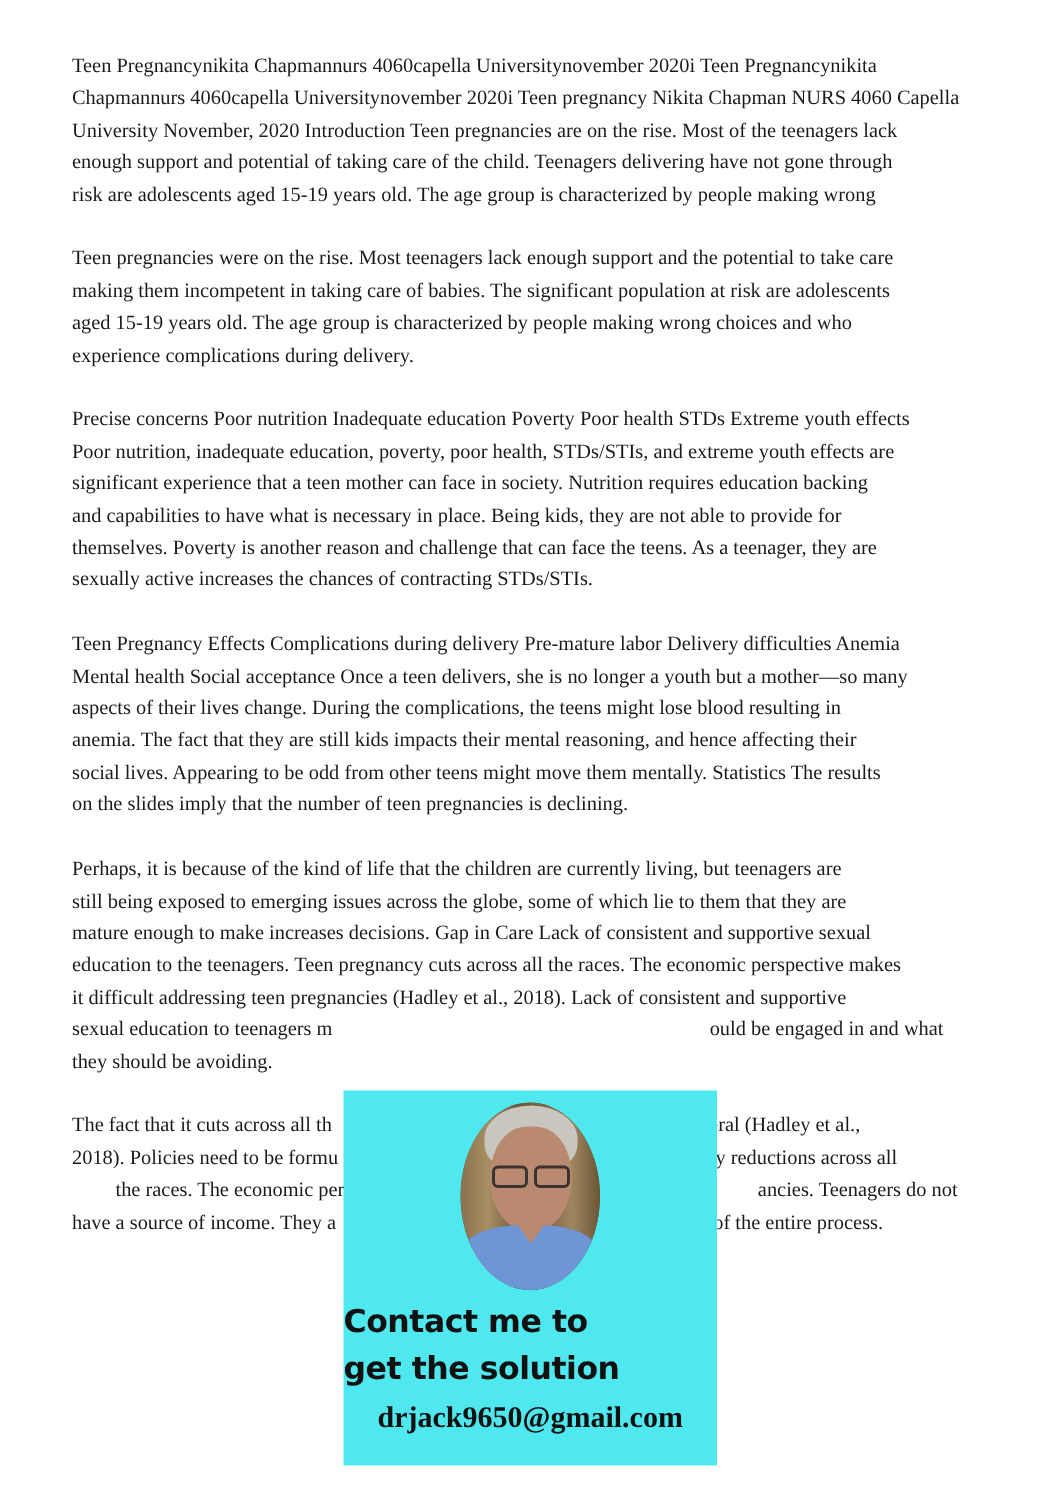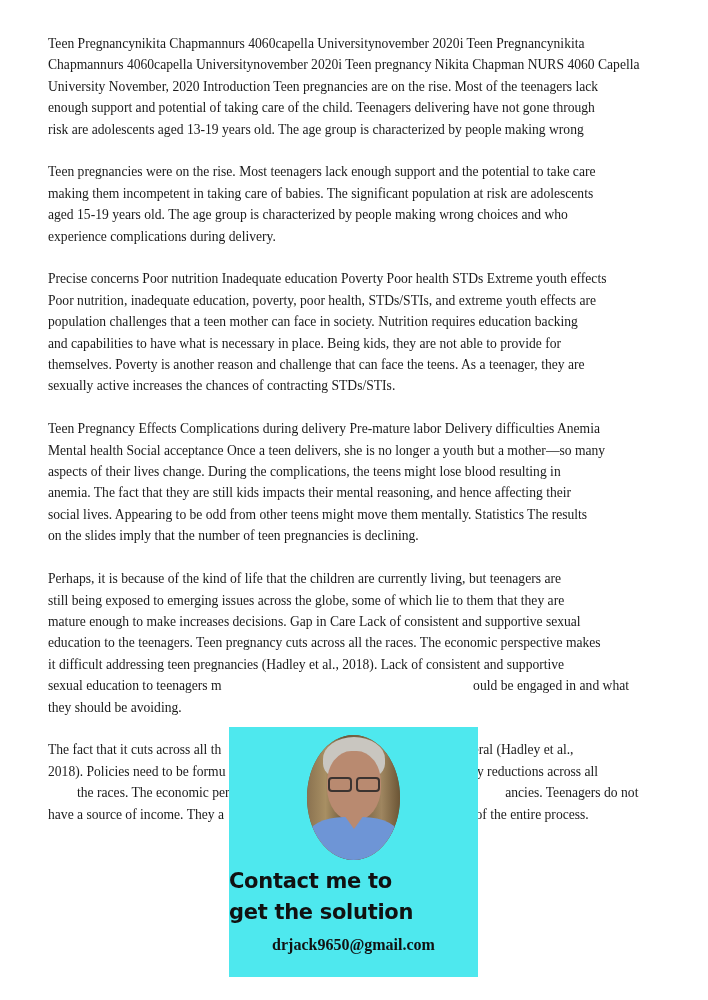--- a/index.html
+++ b/index.html
@@ -92,46 +92,46 @@
       letter-spacing: -0.3px;
     }
     .promo-email {
       position: absolute;
       left: 0;
       top: 203px;
       width: 100%;
       text-align: center;
       font-family: "Liberation Serif", "DejaVu Serif", serif;
       font-weight: bold;
-      font-size: 16px;
+      font-size: 20px;
       line-height: 30px;
       color: #111111;
     }
   </style>
 </head>
 <body>
 
 <div class="page">
   <p class="para">
     <span class="line">Teen Pregnancynikita Chapmannurs 4060capella Universitynovember 2020i Teen Pregnancynikita</span>
     <span class="line">Chapmannurs 4060capella Universitynovember 2020i Teen pregnancy Nikita Chapman NURS 4060 Capella</span>
     <span class="line">University November, 2020 Introduction Teen pregnancies are on the rise. Most of the teenagers lack</span>
     <span class="line">enough support and potential of taking care of the child. Teenagers delivering have not gone through</span>
-    <span class="line">risk are adolescents aged 13-19 years old. The age group is characterized by people making wrong</span>
+    <span class="line">risk are adolescents aged 15-19 years old. The age group is characterized by people making wrong</span>
   </p>
   <p class="para">
     <span class="line">Teen pregnancies were on the rise. Most teenagers lack enough support and the potential to take care</span>
     <span class="line">making them incompetent in taking care of babies. The significant population at risk are adolescents</span>
     <span class="line">aged 15-19 years old. The age group is characterized by people making wrong choices and who</span>
     <span class="line">experience complications during delivery.</span>
   </p>
   <p class="para">
     <span class="line">Precise concerns Poor nutrition Inadequate education Poverty Poor health STDs Extreme youth effects</span>
     <span class="line">Poor nutrition, inadequate education, poverty, poor health, STDs/STIs, and extreme youth effects are</span>
-    <span class="line">population challenges that a teen mother can face in society. Nutrition requires education backing</span>
+    <span class="line">significant experience that a teen mother can face in society. Nutrition requires education backing</span>
     <span class="line">and capabilities to have what is necessary in place. Being kids, they are not able to provide for</span>
     <span class="line">themselves. Poverty is another reason and challenge that can face the teens. As a teenager, they are</span>
     <span class="line">sexually active increases the chances of contracting STDs/STIs.</span>
   </p>
   <p class="para">
     <span class="line">Teen Pregnancy Effects Complications during delivery Pre-mature labor Delivery difficulties Anemia</span>
     <span class="line">Mental health Social acceptance Once a teen delivers, she is no longer a youth but a mother—so many</span>
     <span class="line">aspects of their lives change. During the complications, the teens might lose blood resulting in</span>
     <span class="line">anemia. The fact that they are still kids impacts their mental reasoning, and hence affecting their</span>
     <span class="line">social lives. Appearing to be odd from other teens might move them mentally. Statistics The results</span>

